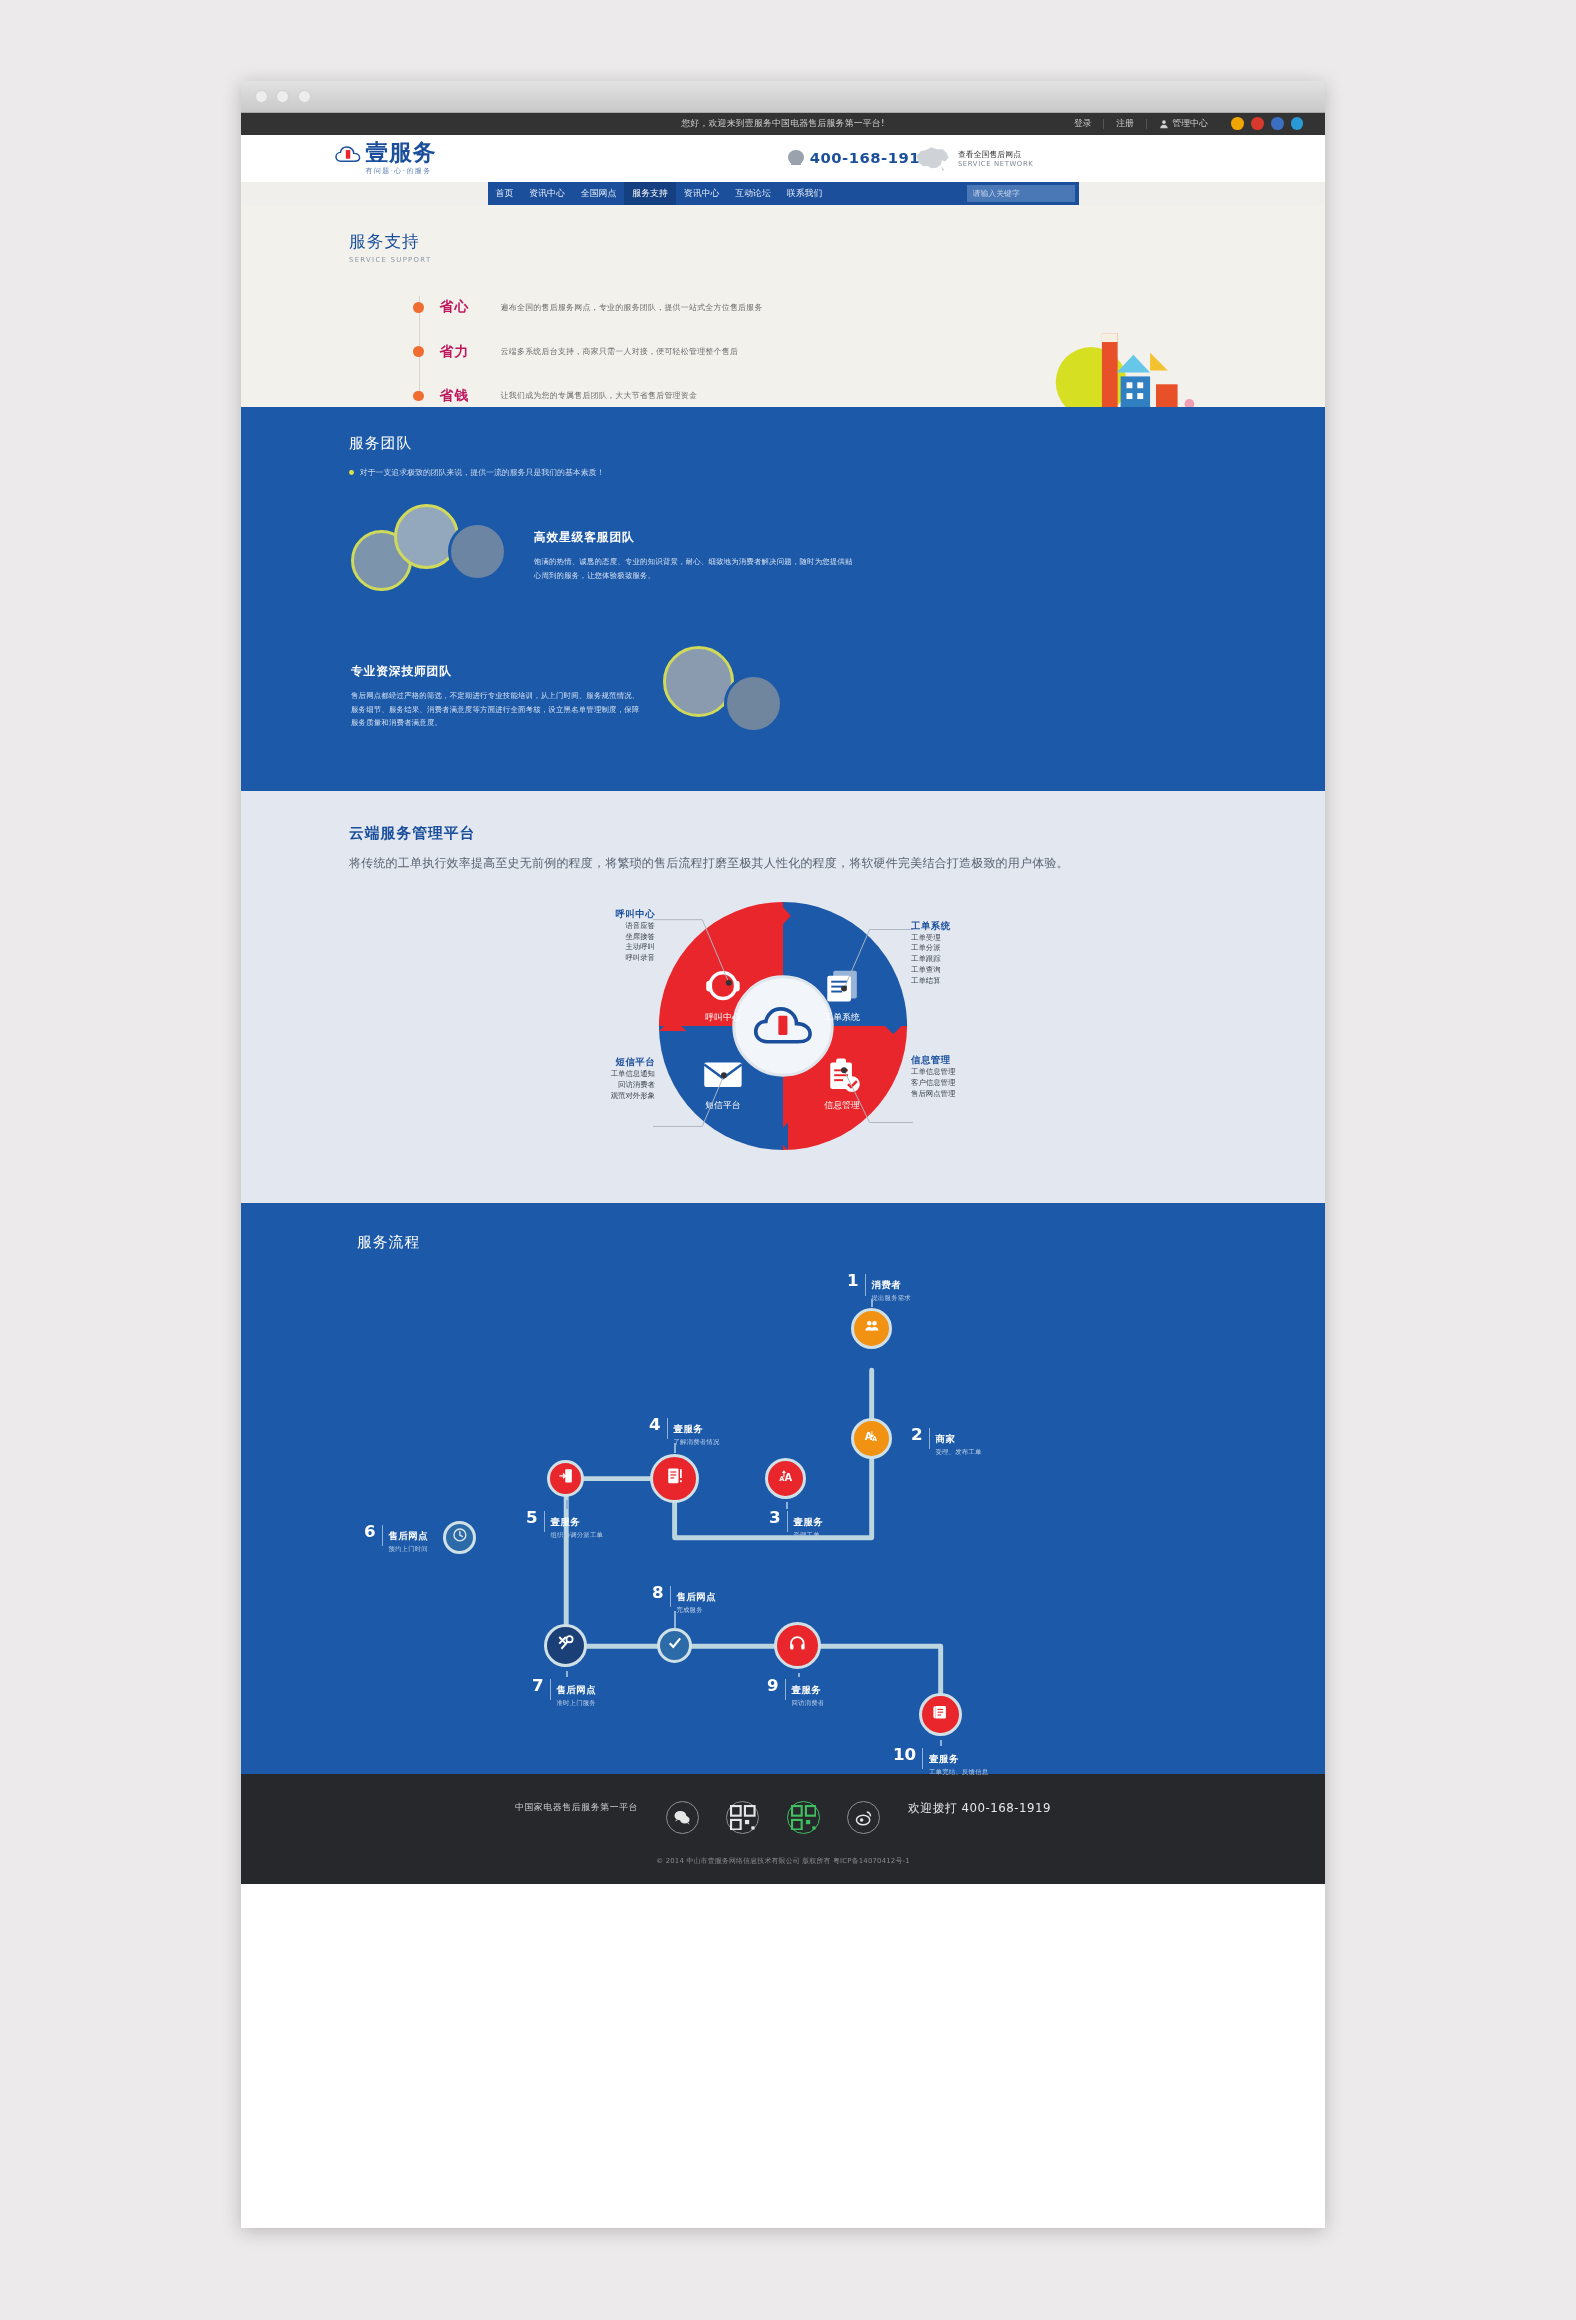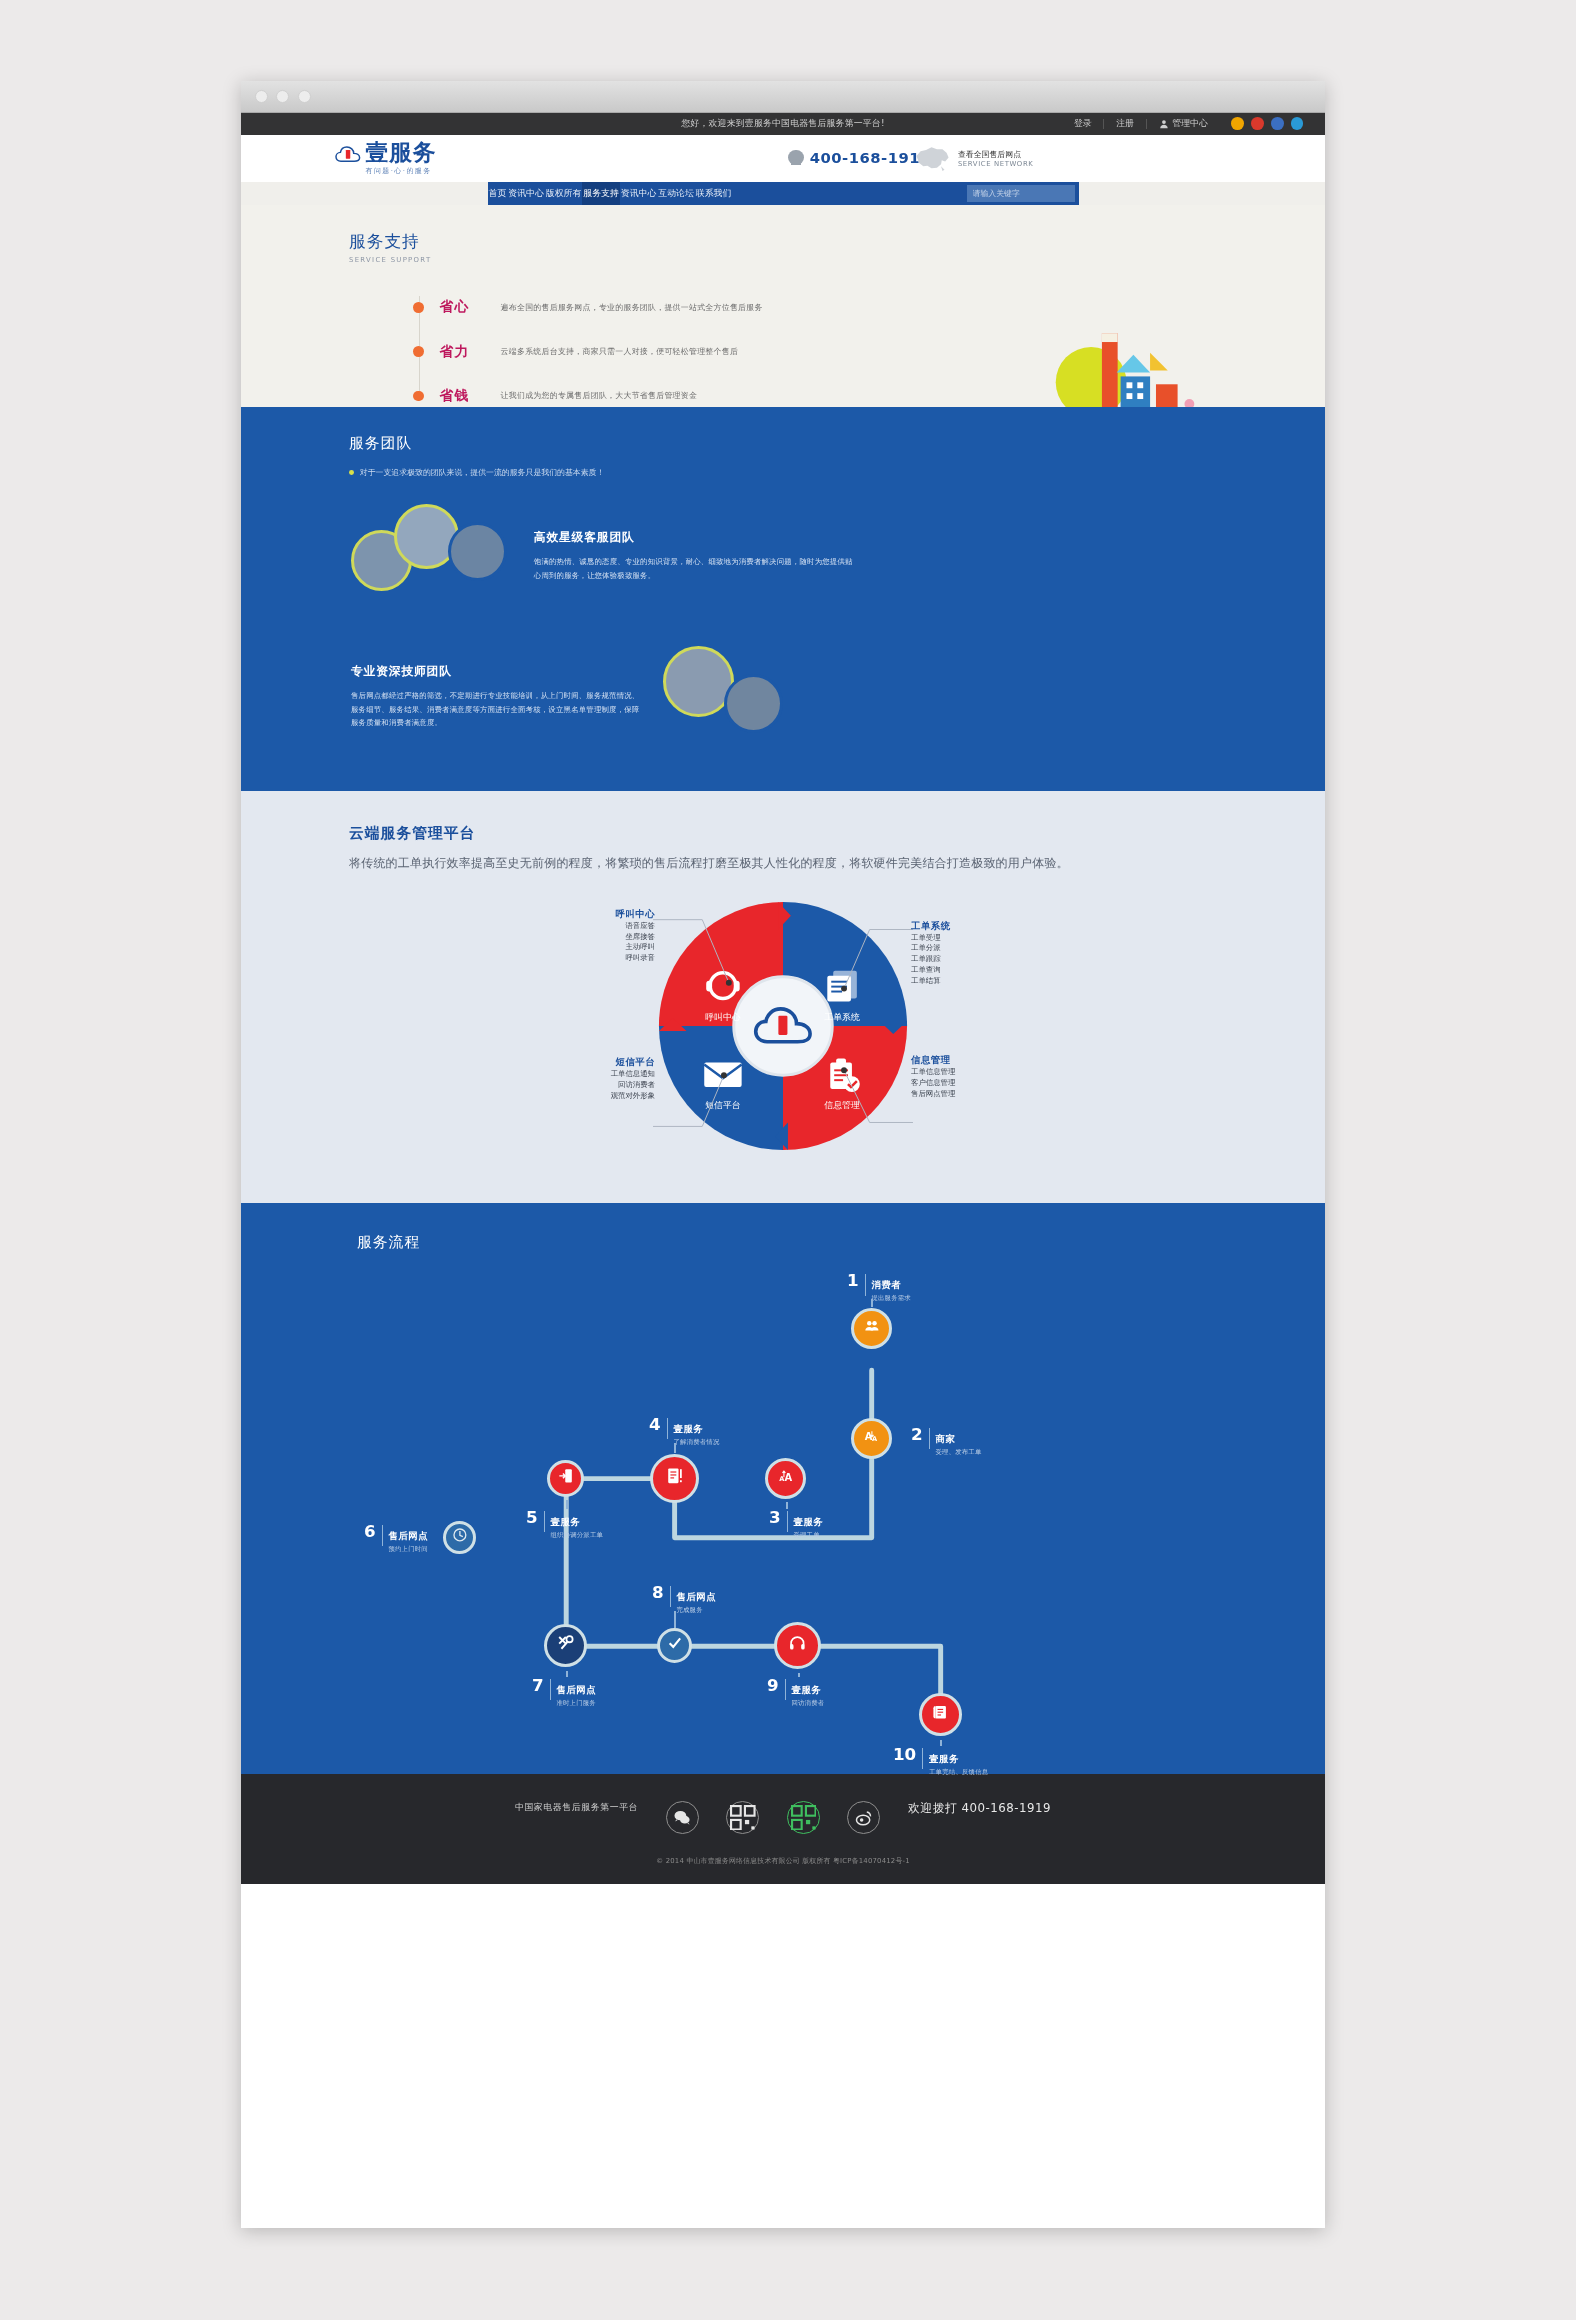--- a/index.html
+++ b/index.html
@@ -61,21 +61,21 @@
   .netw { position:absolute; left:670px; top:9.9px; display:flex; align-items:center; gap:5.9px; }
   .map-ico { width:41px; height:27.6px; }
   .netw-txt .l1 { font-size:7.9px; color:#333; }
   .netw-txt .l2 { font-size:6.9px; color:#7d8895; letter-spacing:0.6px; }
 
   
   .navwrap { background:#f0efeb; height:22.7px; }
   .nav { width:591px; margin:0 auto; background:#1b4f9c; height:22.7px;
          display:flex; align-items:center; position:relative; }
   .nav a { color:#e6edf7; font-size:8.9px; text-decoration:none;
-           padding:0 1px; line-height:22.7px; display:block; }
+           padding:0 8px; line-height:22.7px; display:block; }
   .nav a.active { background:#143f80; color:#fff; }
   .nav .search { position:absolute; right:3.9px; top:3px; width:108px; height:16.7px;
                  background:#4a77b5; display:flex; align-items:center; padding:0 5.9px; }
   .nav .search input { flex:1; border:0; background:transparent; outline:none;
                        color:#dbe5f3; font-size:7.9px; font-family:inherit; }
   .nav .search input::placeholder { color:#c3d2e8; }
   .sicon { width:9.9px; height:9.9px; }
 
   
   .sec-support { background:#f2f1ec; height:202px; position:relative; overflow:hidden; }
@@ -211,21 +211,21 @@
             <div class="l1">查看全国售后网点</div>
             <div class="l2">SERVICE  NETWORK</div>
           </div>
         </div>
       </div>
 
       <div class="navwrap">
         <div class="nav" id="nav">
           <a href="#">首页</a>
             <a href="#">资讯中心</a>
-            <a href="#">版权所有</a>
+            <a href="#">全国网点</a>
             <a href="#" class="active">服务支持</a>
             <a href="#">资讯中心</a>
             <a href="#">互动论坛</a>
             <a href="#">联系我们</a>
         <div class="search">
             <input type="text" placeholder="请输入关键字" style="">
             <svg class="sicon" viewBox="0 0 16 16">
               <circle cx="6.5" cy="6.5" r="4.5" fill="none" stroke="#dbe5f3" stroke-width="1.6"></circle>
               <line x1="10" y1="10" x2="14" y2="14" stroke="#dbe5f3" stroke-width="1.6"></line>
             </svg>

